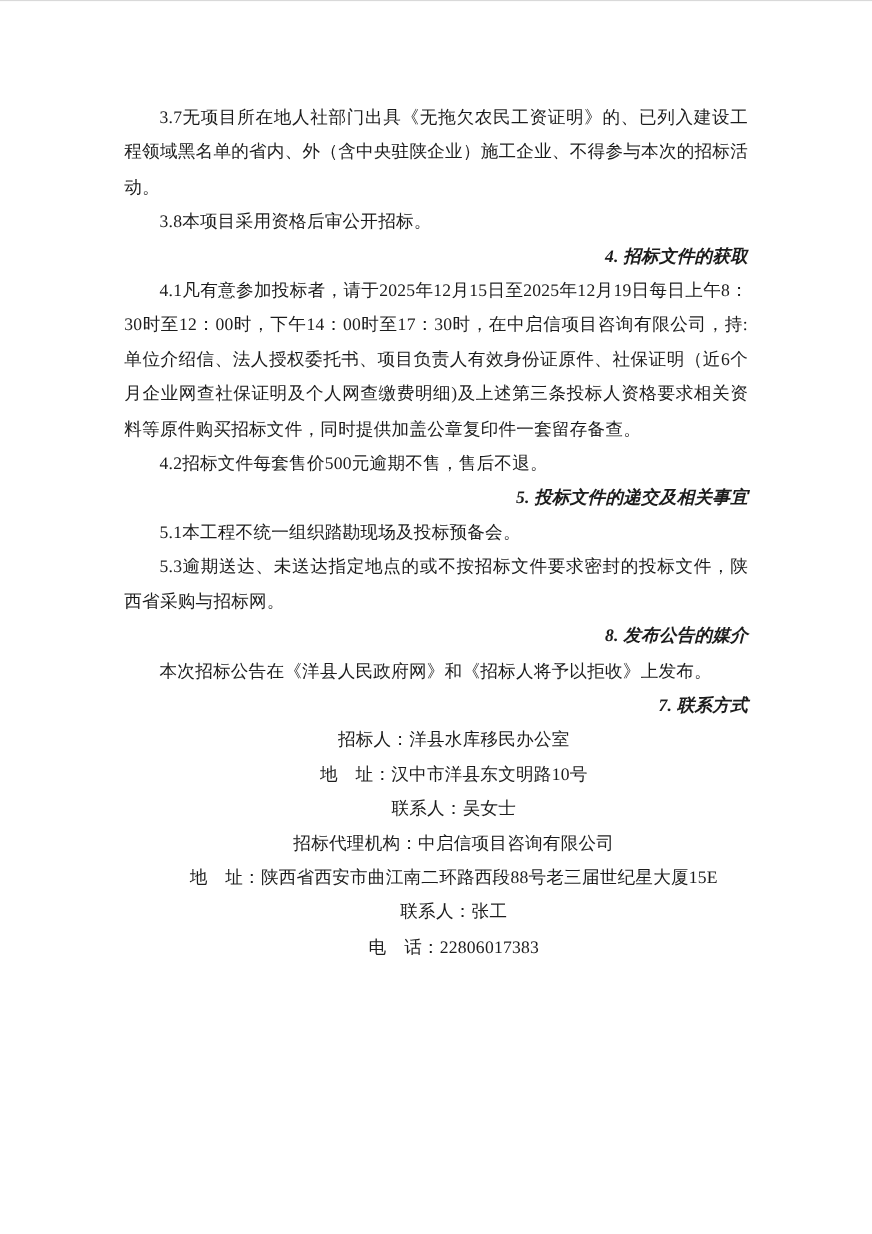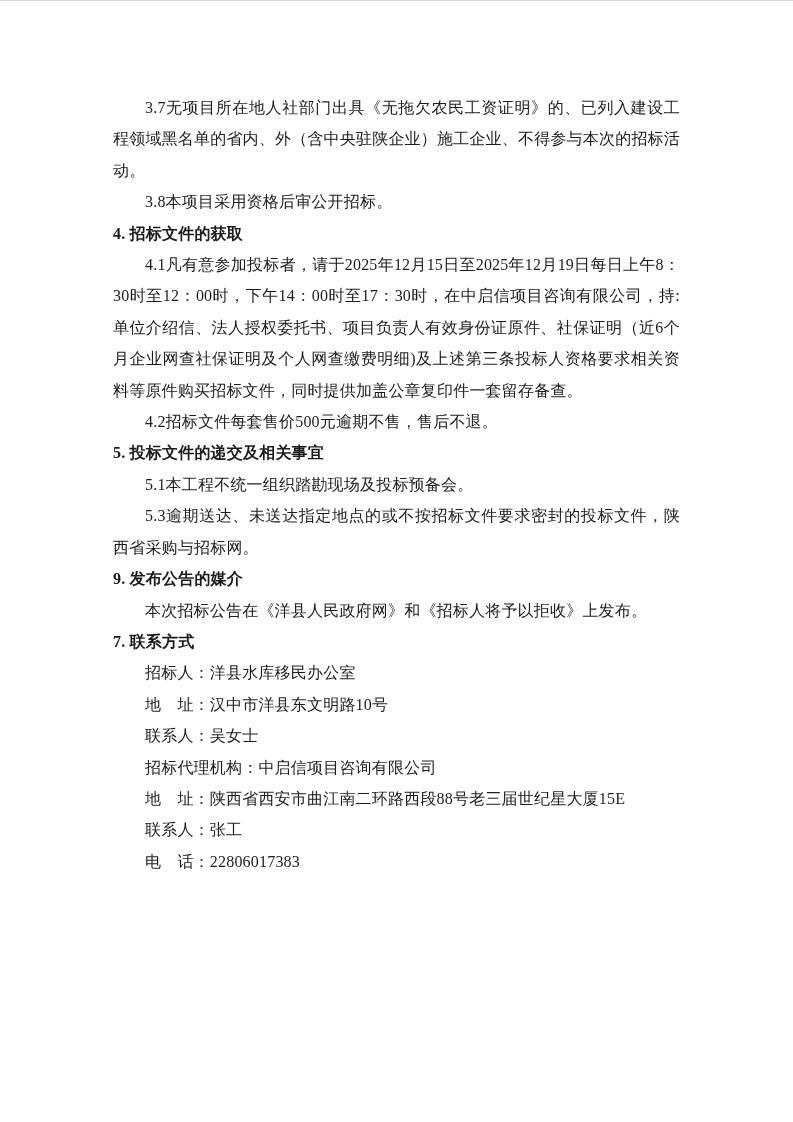--- a/index.html
+++ b/index.html
@@ -28,41 +28,42 @@
     line-height: 31.4px;
     letter-spacing: 0.2px;
   }
   .para {
     text-indent: 2em;
     text-align: justify;
     text-justify: inter-ideograph;
   }
   .heading {
     font-weight: bold;
-    text-align: left;
+    text-align: right;
     text-indent: 0;
+    font-style: italic;
   }
   .contact {
     text-indent: 2em;
-    text-align: left;
+    text-align: center;
   }
 </style>
 </head>
 <body>
 
 <div class="page">
   <p class="doc-block para">3.7无项目所在地人社部门出具《无拖欠农民工资证明》的、已列入建设工程领域黑名单的省内、外（含中央驻陕企业）施工企业、不得参与本次的招标活动。</p>
   <p class="doc-block para">3.8本项目采用资格后审公开招标。</p>
   <p class="doc-block heading">4. 招标文件的获取</p>
   <p class="doc-block para">4.1凡有意参加投标者，请于2025年12月15日至2025年12月19日每日上午8：30时至12：00时，下午14：00时至17：30时，在中启信项目咨询有限公司，持:单位介绍信、法人授权委托书、项目负责人有效身份证原件、社保证明（近6个月企业网查社保证明及个人网查缴费明细)及上述第三条投标人资格要求相关资料等原件购买招标文件，同时提供加盖公章复印件一套留存备查。</p>
   <p class="doc-block para">4.2招标文件每套售价500元逾期不售，售后不退。</p>
   <p class="doc-block heading">5. 投标文件的递交及相关事宜</p>
   <p class="doc-block para">5.1本工程不统一组织踏勘现场及投标预备会。</p>
   <p class="doc-block para">5.3逾期送达、未送达指定地点的或不按招标文件要求密封的投标文件，陕西省采购与招标网。</p>
-  <p class="doc-block heading">9. 发布公告的媒介</p>
+  <p class="doc-block heading">8. 发布公告的媒介</p>
   <p class="doc-block para">本次招标公告在《洋县人民政府网》和《招标人将予以拒收》上发布。</p>
   <p class="doc-block heading">7. 联系方式</p>
   <p class="doc-block contact">招标人：洋县水库移民办公室</p>
   <p class="doc-block contact">地　址：汉中市洋县东文明路10号</p>
   <p class="doc-block contact">联系人：吴女士</p>
   <p class="doc-block contact">招标代理机构：中启信项目咨询有限公司</p>
   <p class="doc-block contact">地　址：陕西省西安市曲江南二环路西段88号老三届世纪星大厦15E</p>
   <p class="doc-block contact">联系人：张工</p>
   <p class="doc-block contact">电　话：22806017383</p>
 </div>

